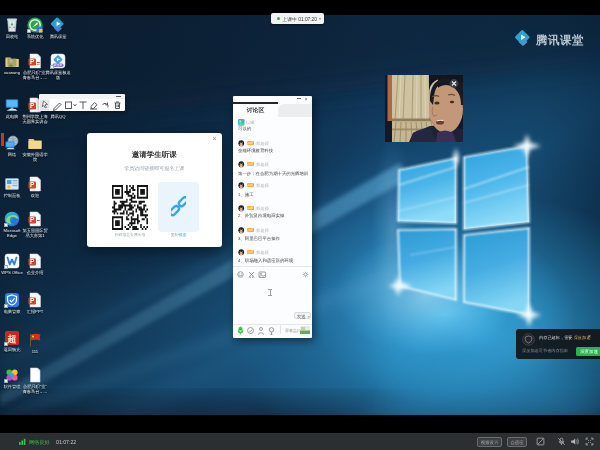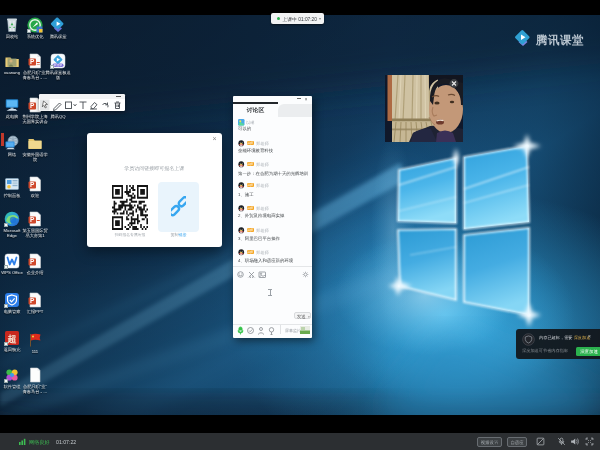--- a/index.html
+++ b/index.html
@@ -326,20 +326,21 @@
 <path d="M34.5 5 l1.5 2 l1.5 -2" stroke-width="0.8"></path>
 <path d="M40.5 3 h7 M44 3 v7"></path>
 <path d="M52 7.5 l3.5 -4 l2.5 2.2 l-3.5 4 l-2 0 z M51 10 h7"></path>
 <path d="M63.5 5.5 q2.5 -2.5 5 0 q1 1.2 0.3 2.8 M68.5 3.5 v2.3 h-2.3"></path>
 <path d="M75.5 4 h6 M76.5 4 v5.5 h4 V4 M77 3 h3 M78 5.5 v2.5 M79.5 5.5 v2.5"></path>
 </g>
 </svg>
 </div>
 <div style="position:absolute;left:87px;top:117.5px;width:134.5px;height:114.5px;background:#fff;border-radius:3px;box-shadow:0 4px 14px rgba(0,0,0,.45)">
 <div style="position:absolute;right:5px;top:2px;font-size:7px;color:#888">×</div>
+<div style="position:absolute;left:0;top:17px;width:100%;text-align:center;font-size:7.5px;font-weight:bold;color:#333">邀请学生听课</div>
 <div style="position:absolute;left:0;top:32px;width:100%;text-align:center;font-size:5px;color:#9aa0a6">学员访问链接即可报名上课</div>
 <svg width="36" height="45" viewBox="0 0 36 45" style="position:absolute;left:25px;top:52px">
         <path fill="#151515" d="M0.0 0.0h11.0v2.0h-11.0zM14.1 0.0h1.6v2.0h-1.6zM17.2 0.0h1.6v2.0h-1.6zM20.3 0.0h1.6v2.0h-1.6zM25.0 0.0h11.0v2.0h-11.0zM0.0 2.0h1.6v2.0h-1.6zM9.4 2.0h1.6v2.0h-1.6zM14.1 2.0h1.6v2.0h-1.6zM18.8 2.0h3.1v2.0h-3.1zM25.0 2.0h1.6v2.0h-1.6zM34.4 2.0h1.6v2.0h-1.6zM0.0 3.9h1.6v2.0h-1.6zM3.1 3.9h4.7v2.0h-4.7zM9.4 3.9h1.6v2.0h-1.6zM14.1 3.9h1.6v2.0h-1.6zM17.2 3.9h1.6v2.0h-1.6zM20.3 3.9h3.1v2.0h-3.1zM25.0 3.9h1.6v2.0h-1.6zM28.2 3.9h4.7v2.0h-4.7zM34.4 3.9h1.6v2.0h-1.6zM0.0 5.9h1.6v2.0h-1.6zM3.1 5.9h4.7v2.0h-4.7zM9.4 5.9h1.6v2.0h-1.6zM12.5 5.9h6.3v2.0h-6.3zM25.0 5.9h1.6v2.0h-1.6zM28.2 5.9h4.7v2.0h-4.7zM34.4 5.9h1.6v2.0h-1.6zM0.0 7.8h1.6v2.0h-1.6zM3.1 7.8h4.7v2.0h-4.7zM9.4 7.8h1.6v2.0h-1.6zM14.1 7.8h3.1v2.0h-3.1zM20.3 7.8h1.6v2.0h-1.6zM25.0 7.8h1.6v2.0h-1.6zM28.2 7.8h4.7v2.0h-4.7zM34.4 7.8h1.6v2.0h-1.6zM0.0 9.8h1.6v2.0h-1.6zM9.4 9.8h1.6v2.0h-1.6zM15.7 9.8h4.7v2.0h-4.7zM21.9 9.8h1.6v2.0h-1.6zM25.0 9.8h1.6v2.0h-1.6zM34.4 9.8h1.6v2.0h-1.6zM0.0 11.7h11.0v2.0h-11.0zM18.8 11.7h4.7v2.0h-4.7zM25.0 11.7h11.0v2.0h-11.0zM14.1 13.7h1.6v2.0h-1.6zM17.2 13.7h3.1v2.0h-3.1zM1.6 15.7h1.6v2.0h-1.6zM7.8 15.7h7.8v2.0h-7.8zM18.8 15.7h6.3v2.0h-6.3zM26.6 15.7h6.3v2.0h-6.3zM1.6 17.6h3.1v2.0h-3.1zM9.4 17.6h3.1v2.0h-3.1zM17.2 17.6h1.6v2.0h-1.6zM26.6 17.6h3.1v2.0h-3.1zM1.6 19.6h1.6v2.0h-1.6zM6.3 19.6h14.1v2.0h-14.1zM21.9 19.6h1.6v2.0h-1.6zM25.0 19.6h1.6v2.0h-1.6zM31.3 19.6h3.1v2.0h-3.1zM0.0 21.5h3.1v2.0h-3.1zM6.3 21.5h4.7v2.0h-4.7zM12.5 21.5h1.6v2.0h-1.6zM17.2 21.5h4.7v2.0h-4.7zM25.0 21.5h4.7v2.0h-4.7zM31.3 21.5h1.6v2.0h-1.6zM1.6 23.5h7.8v2.0h-7.8zM12.5 23.5h1.6v2.0h-1.6zM15.7 23.5h4.7v2.0h-4.7zM23.5 23.5h1.6v2.0h-1.6zM26.6 23.5h6.3v2.0h-6.3zM34.4 23.5h1.6v2.0h-1.6zM0.0 25.4h4.7v2.0h-4.7zM11.0 25.4h1.6v2.0h-1.6zM14.1 25.4h1.6v2.0h-1.6zM20.3 25.4h1.6v2.0h-1.6zM23.5 25.4h1.6v2.0h-1.6zM28.2 25.4h3.1v2.0h-3.1zM32.9 25.4h1.6v2.0h-1.6zM1.6 27.4h1.6v2.0h-1.6zM4.7 27.4h1.6v2.0h-1.6zM7.8 27.4h4.7v2.0h-4.7zM14.1 27.4h1.6v2.0h-1.6zM17.2 27.4h4.7v2.0h-4.7zM28.2 27.4h3.1v2.0h-3.1zM15.7 29.3h1.6v2.0h-1.6zM20.3 29.3h1.6v2.0h-1.6zM25.0 29.3h1.6v2.0h-1.6zM28.2 29.3h7.8v2.0h-7.8zM0.0 31.3h11.0v2.0h-11.0zM14.1 31.3h1.6v2.0h-1.6zM18.8 31.3h1.6v2.0h-1.6zM25.0 31.3h1.6v2.0h-1.6zM32.9 31.3h1.6v2.0h-1.6zM0.0 33.3h1.6v2.0h-1.6zM9.4 33.3h1.6v2.0h-1.6zM14.1 33.3h3.1v2.0h-3.1zM18.8 33.3h7.8v2.0h-7.8zM29.7 33.3h3.1v2.0h-3.1zM34.4 33.3h1.6v2.0h-1.6zM0.0 35.2h1.6v2.0h-1.6zM3.1 35.2h4.7v2.0h-4.7zM9.4 35.2h1.6v2.0h-1.6zM18.8 35.2h1.6v2.0h-1.6zM21.9 35.2h1.6v2.0h-1.6zM25.0 35.2h3.1v2.0h-3.1zM34.4 35.2h1.6v2.0h-1.6zM0.0 37.2h1.6v2.0h-1.6zM3.1 37.2h4.7v2.0h-4.7zM9.4 37.2h1.6v2.0h-1.6zM17.2 37.2h6.3v2.0h-6.3zM25.0 37.2h1.6v2.0h-1.6zM34.4 37.2h1.6v2.0h-1.6zM0.0 39.1h1.6v2.0h-1.6zM3.1 39.1h4.7v2.0h-4.7zM9.4 39.1h1.6v2.0h-1.6zM15.7 39.1h1.6v2.0h-1.6zM18.8 39.1h1.6v2.0h-1.6zM28.2 39.1h1.6v2.0h-1.6zM0.0 41.1h1.6v2.0h-1.6zM9.4 41.1h1.6v2.0h-1.6zM12.5 41.1h1.6v2.0h-1.6zM17.2 41.1h1.6v2.0h-1.6zM20.3 41.1h4.7v2.0h-4.7zM28.2 41.1h1.6v2.0h-1.6zM31.3 41.1h1.6v2.0h-1.6zM34.4 41.1h1.6v2.0h-1.6zM0.0 43.0h11.0v2.0h-11.0zM14.1 43.0h3.1v2.0h-3.1zM20.3 43.0h6.3v2.0h-6.3zM29.7 43.0h1.6v2.0h-1.6zM32.9 43.0h1.6v2.0h-1.6z"></path>
       </svg>
 <div style="position:absolute;left:71px;top:49px;width:41px;height:50px;background:#e9f4fc;border-radius:4px"></div>
 <svg width="15" height="21" viewBox="0 0 15 21" style="position:absolute;left:84px;top:63px">
         <g transform="rotate(45 7.5 10.5)" stroke="#36a6f0" fill="none" stroke-width="2.4" stroke-linecap="round">
           <rect x="4.8" y="-1.5" width="5.4" height="10.5" rx="2.7"></rect>
           <rect x="4.8" y="11" width="5.4" height="10.5" rx="2.7"></rect>
         </g>

